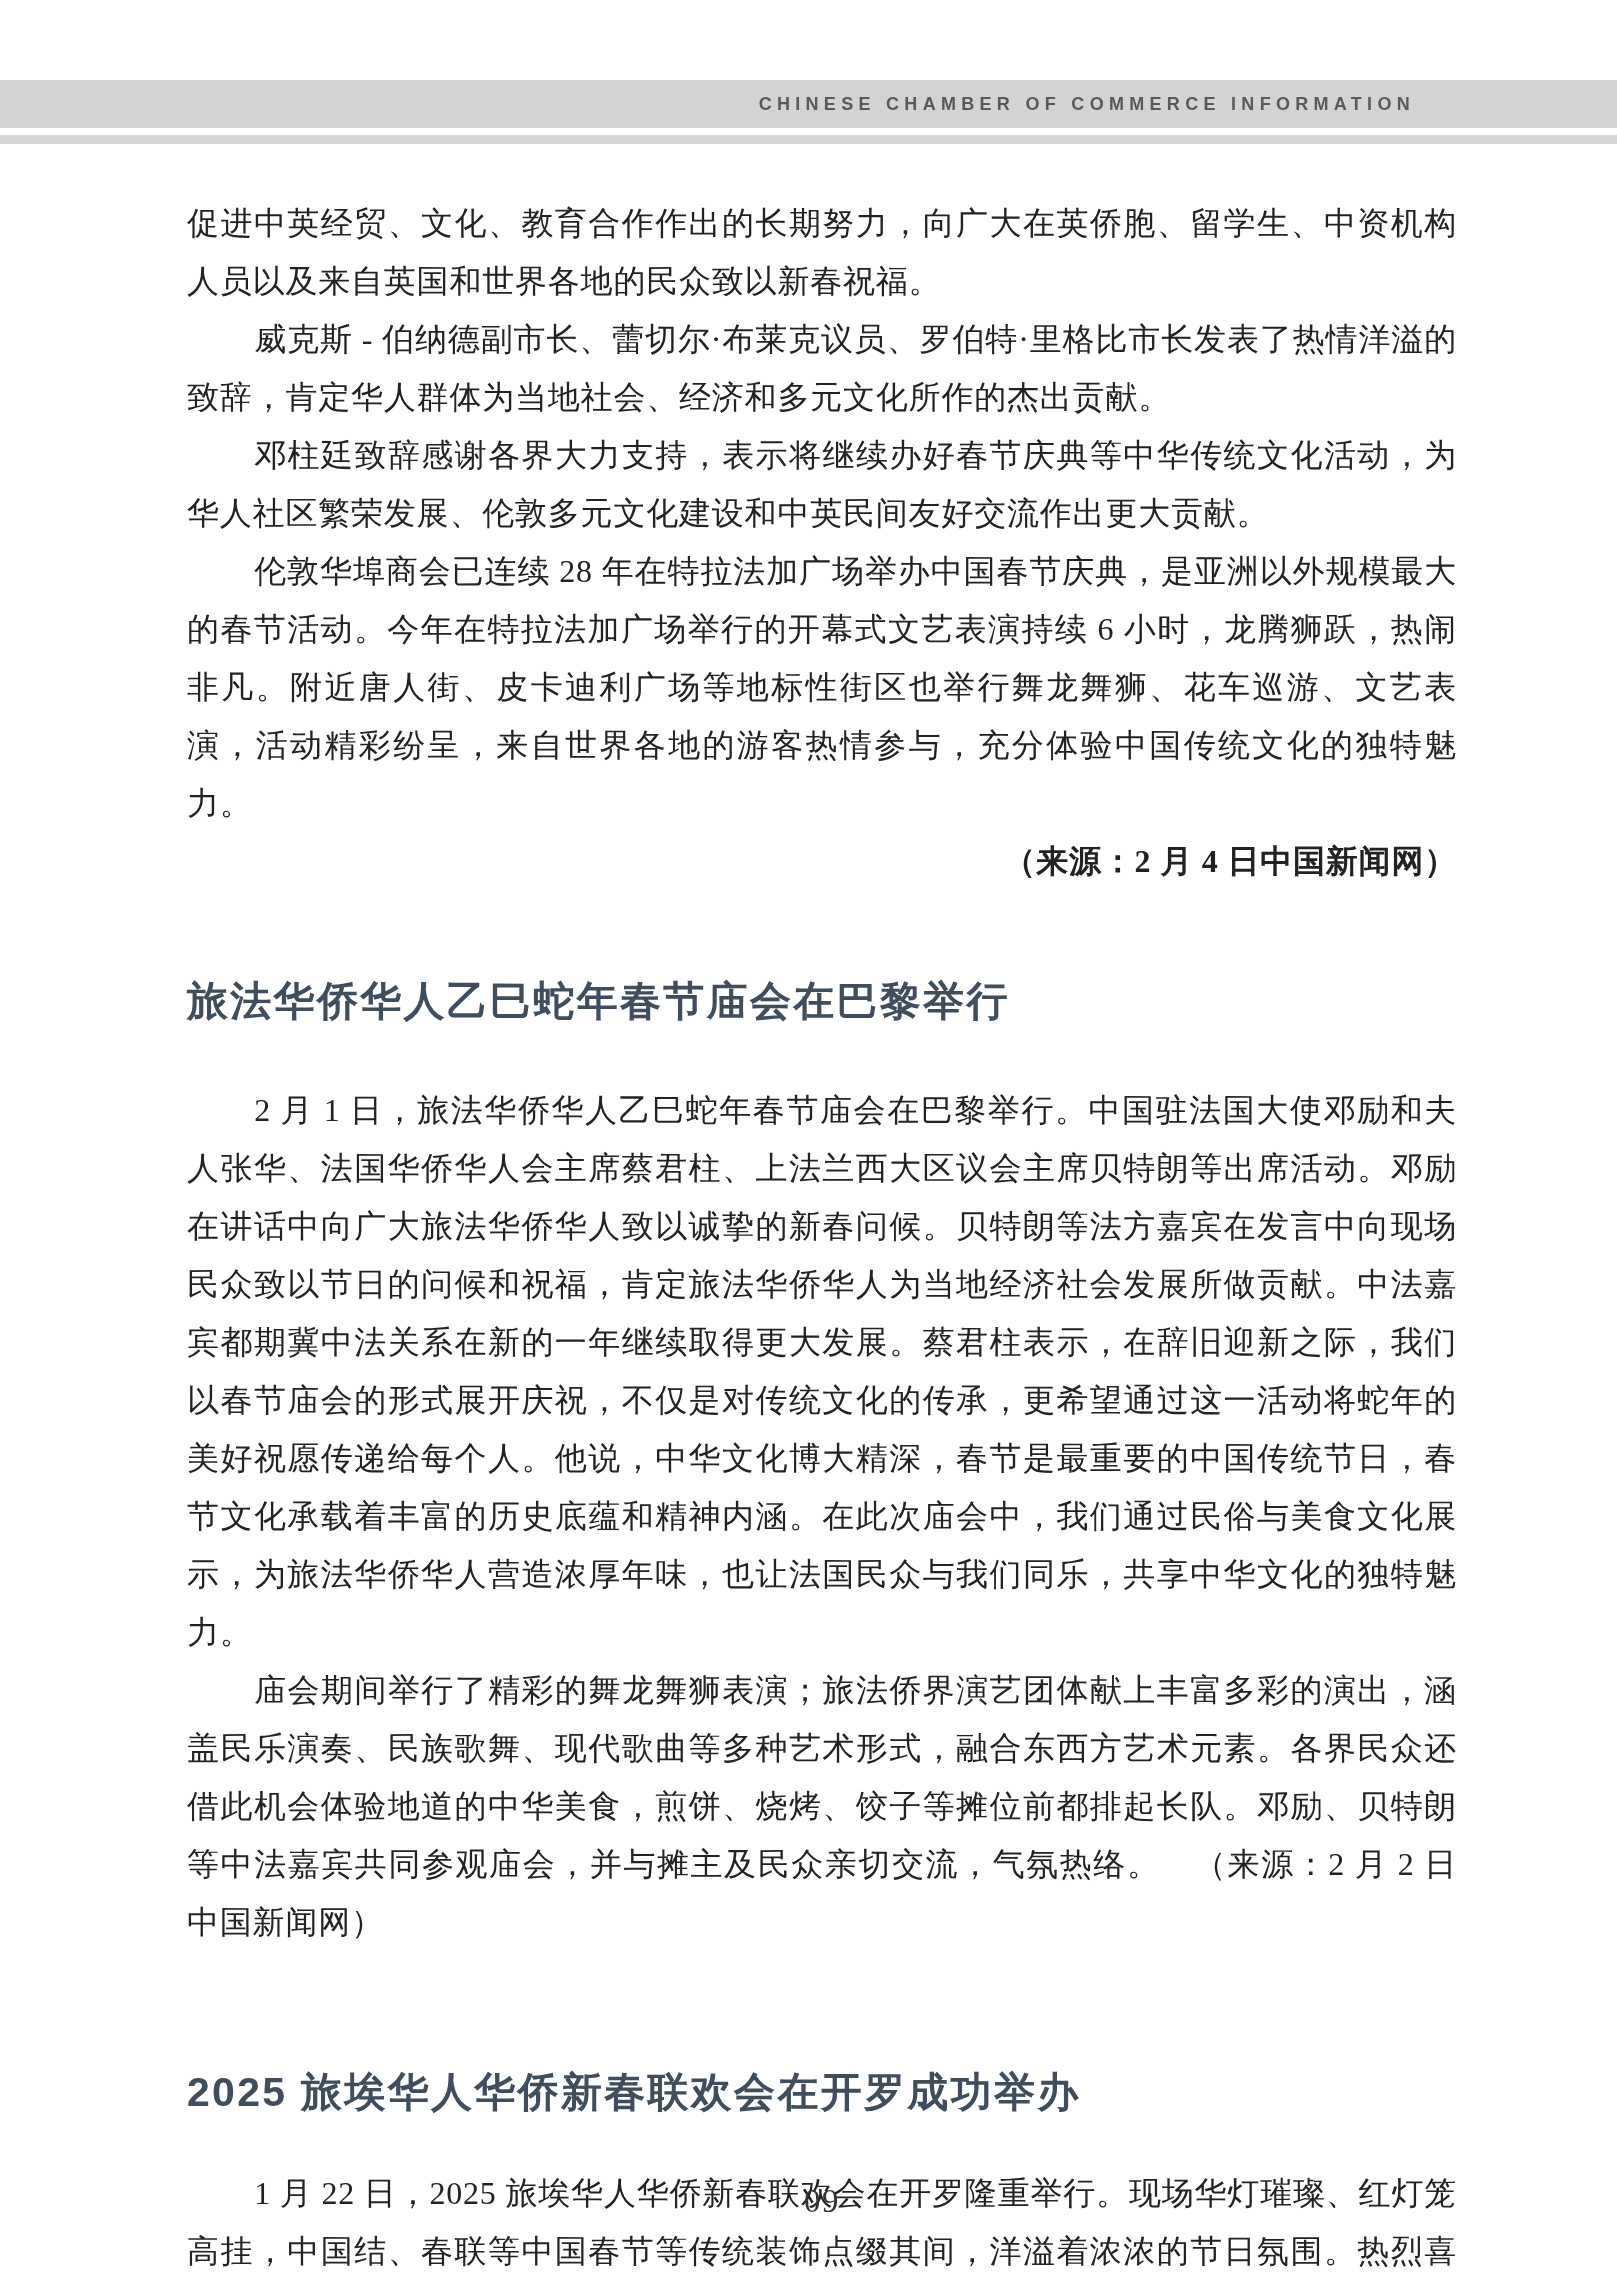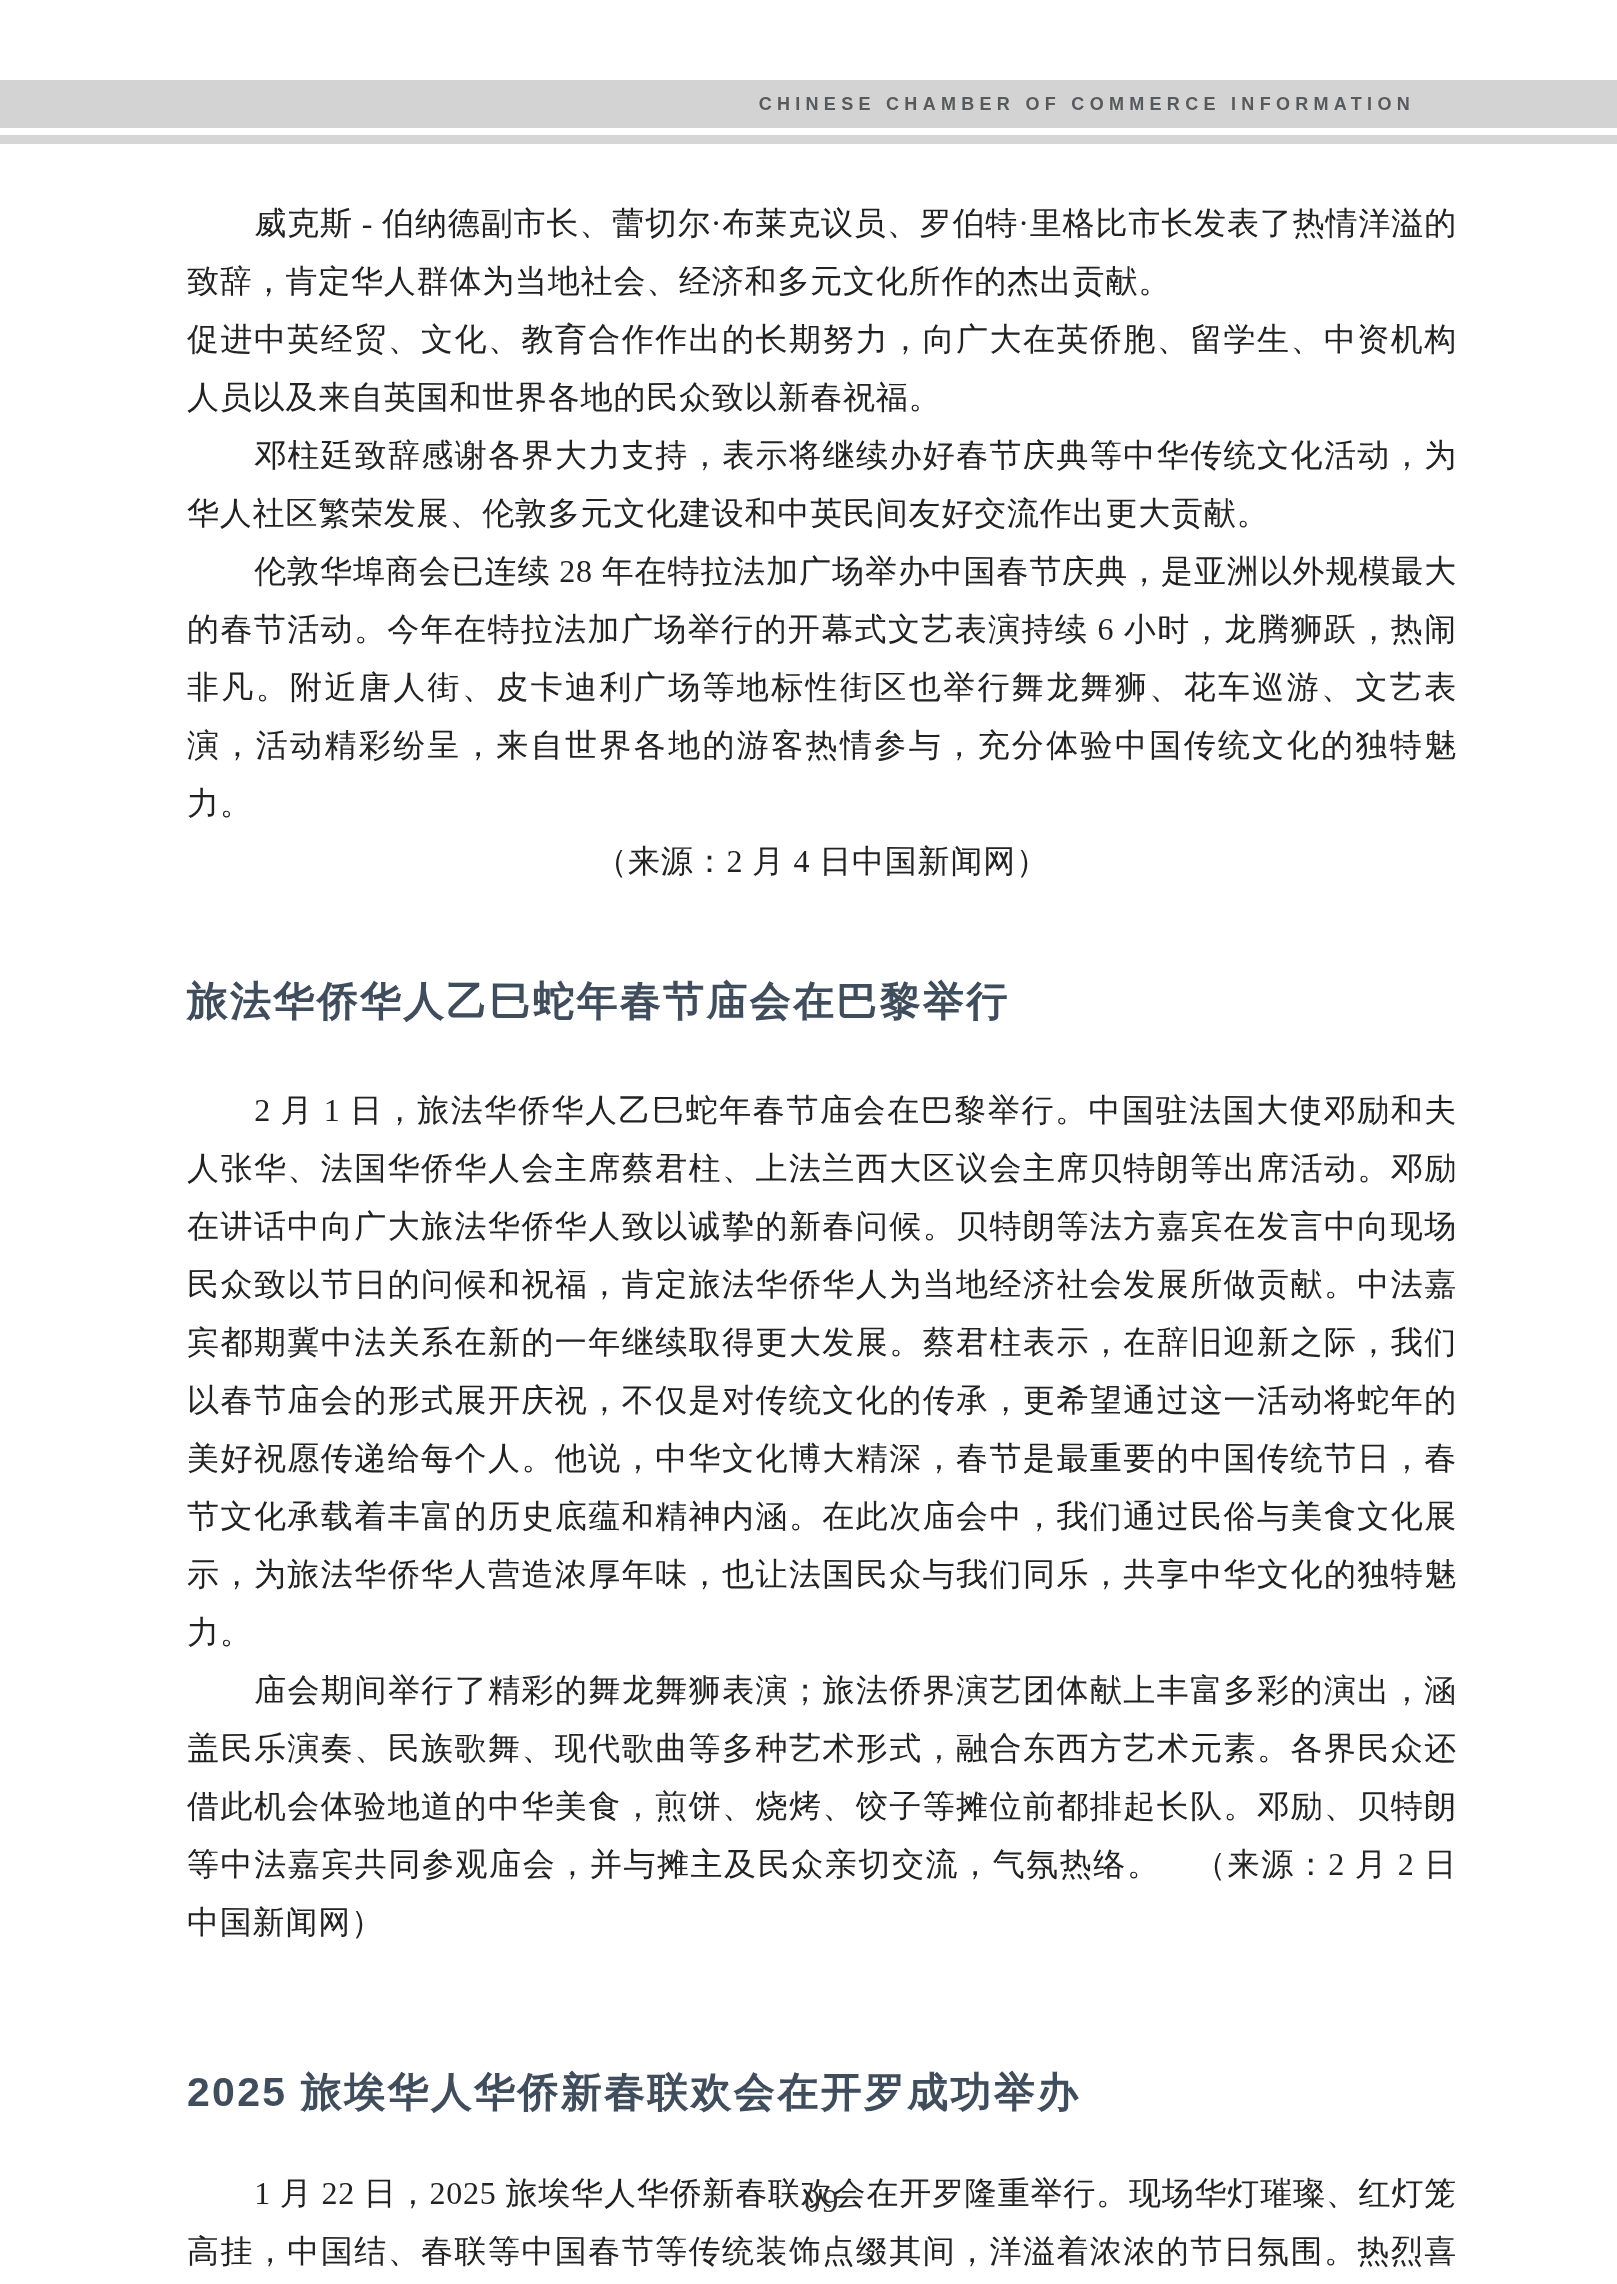--- a/index.html
+++ b/index.html
@@ -63,22 +63,23 @@
     color: #222222;
   }
   .para.indent {
     text-indent: 2.1em;
   }
   .source-line {
     margin: 0;
     font-size: 32px;
     line-height: 58px;
     letter-spacing: 0.8px;
-    text-align: center;
+    text-align: right;
     color: #222222;
+    font-weight: bold;
   }
   .section-title {
     font-family: "Liberation Sans", sans-serif;
     font-weight: bold;
     font-size: 41px;
     line-height: 60px;
     letter-spacing: 2.3px;
     text-align: left;
     color: #3f4d5c;
     margin: 81px 0 50px 0;
@@ -105,22 +106,22 @@
 <div class="page">
 
   <div class="band-main">
     <span class="band-title">CHINESE CHAMBER OF COMMERCE INFORMATION</span>
   </div>
   <div class="band-thin"></div>
 
   <div class="content">
 
     <section>
+      <p class="para">促进中英经贸、文化、教育合作作出的长期努力，向广大在英侨胞、留学生、中资机构人员以及来自英国和世界各地的民众致以新春祝福。</p>
       <p class="para indent">威克斯 - 伯纳德副市长、蕾切尔·布莱克议员、罗伯特·里格比市长发表了热情洋溢的致辞，肯定华人群体为当地社会、经济和多元文化所作的杰出贡献。</p>
-      <p class="para">促进中英经贸、文化、教育合作作出的长期努力，向广大在英侨胞、留学生、中资机构人员以及来自英国和世界各地的民众致以新春祝福。</p>
       <p class="para indent">邓柱廷致辞感谢各界大力支持，表示将继续办好春节庆典等中华传统文化活动，为华人社区繁荣发展、伦敦多元文化建设和中英民间友好交流作出更大贡献。</p>
       <p class="para indent">伦敦华埠商会已连续 28 年在特拉法加广场举办中国春节庆典，是亚洲以外规模最大的春节活动。今年在特拉法加广场举行的开幕式文艺表演持续 6 小时，龙腾狮跃，热闹非凡。附近唐人街、皮卡迪利广场等地标性街区也举行舞龙舞狮、花车巡游、文艺表演，活动精彩纷呈，来自世界各地的游客热情参与，充分体验中国传统文化的独特魅力。</p>
       <p class="source-line">（来源：2 月 4 日中国新闻网）</p>
     </section>
 
     <section>
       <h2 class="section-title">旅法华侨华人乙巳蛇年春节庙会在巴黎举行</h2>
       <p class="para indent">2 月 1 日，旅法华侨华人乙巳蛇年春节庙会在巴黎举行。中国驻法国大使邓励和夫人张华、法国华侨华人会主席蔡君柱、上法兰西大区议会主席贝特朗等出席活动。邓励在讲话中向广大旅法华侨华人致以诚挚的新春问候。贝特朗等法方嘉宾在发言中向现场民众致以节日的问候和祝福，肯定旅法华侨华人为当地经济社会发展所做贡献。中法嘉宾都期冀中法关系在新的一年继续取得更大发展。蔡君柱表示，在辞旧迎新之际，我们以春节庙会的形式展开庆祝，不仅是对传统文化的传承，更希望通过这一活动将蛇年的美好祝愿传递给每个人。他说，中华文化博大精深，春节是最重要的中国传统节日，春节文化承载着丰富的历史底蕴和精神内涵。在此次庙会中，我们通过民俗与美食文化展示，为旅法华侨华人营造浓厚年味，也让法国民众与我们同乐，共享中华文化的独特魅力。</p>
       <p class="para indent">庙会期间举行了精彩的舞龙舞狮表演；旅法侨界演艺团体献上丰富多彩的演出，涵盖民乐演奏、民族歌舞、现代歌曲等多种艺术形式，融合东西方艺术元素。各界民众还借此机会体验地道的中华美食，煎饼、烧烤、饺子等摊位前都排起长队。邓励、贝特朗等中法嘉宾共同参观庙会，并与摊主及民众亲切交流，气氛热络。　（来源：2 月 2 日中国新闻网）</p>
     </section>

